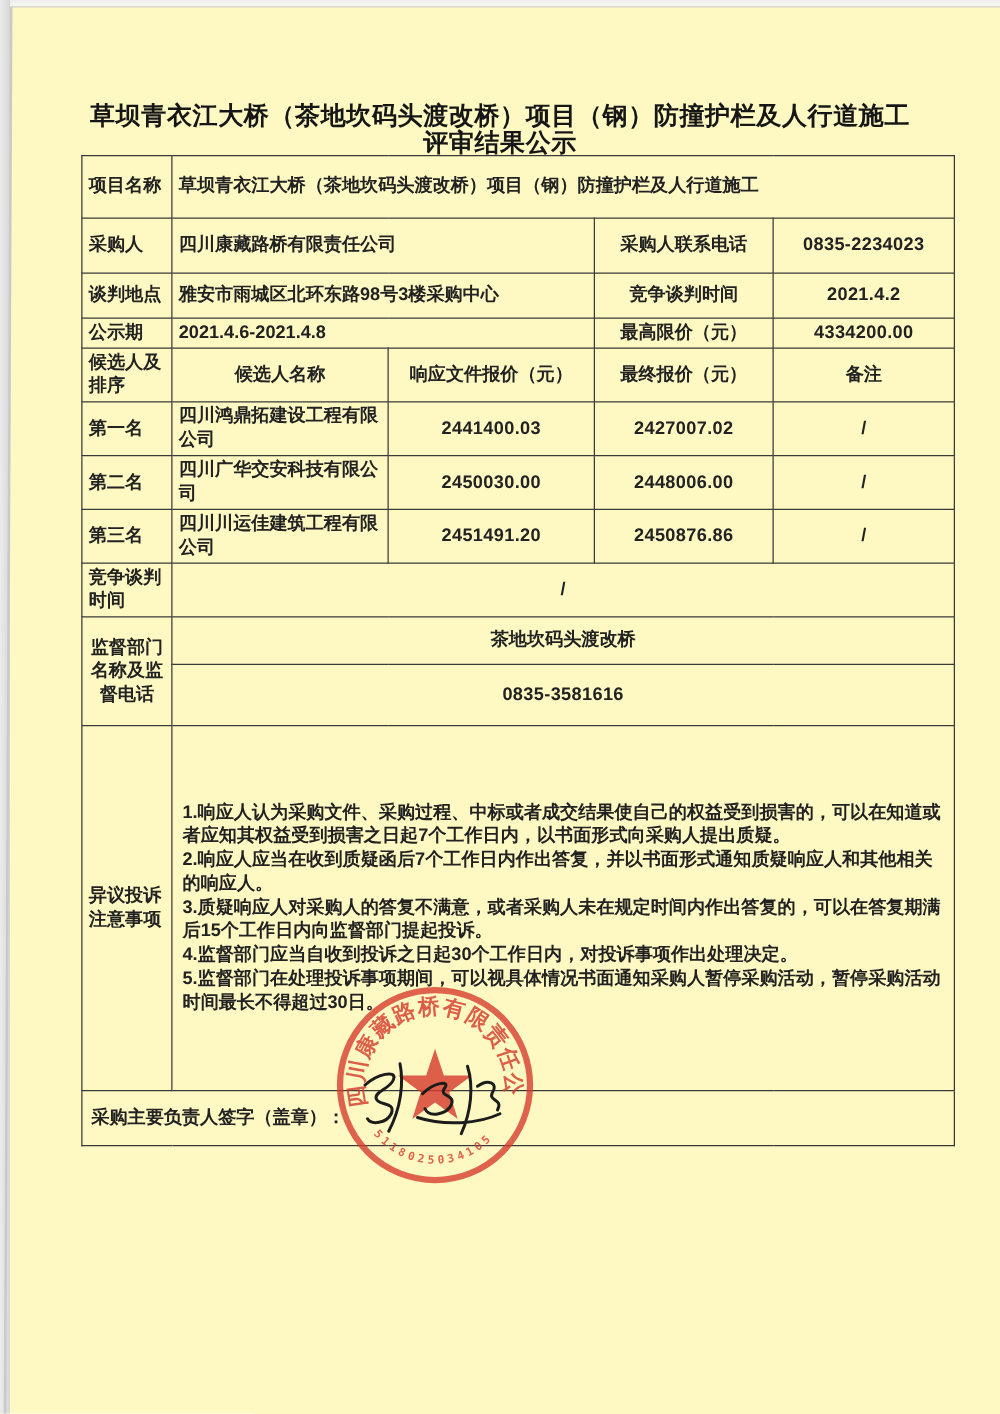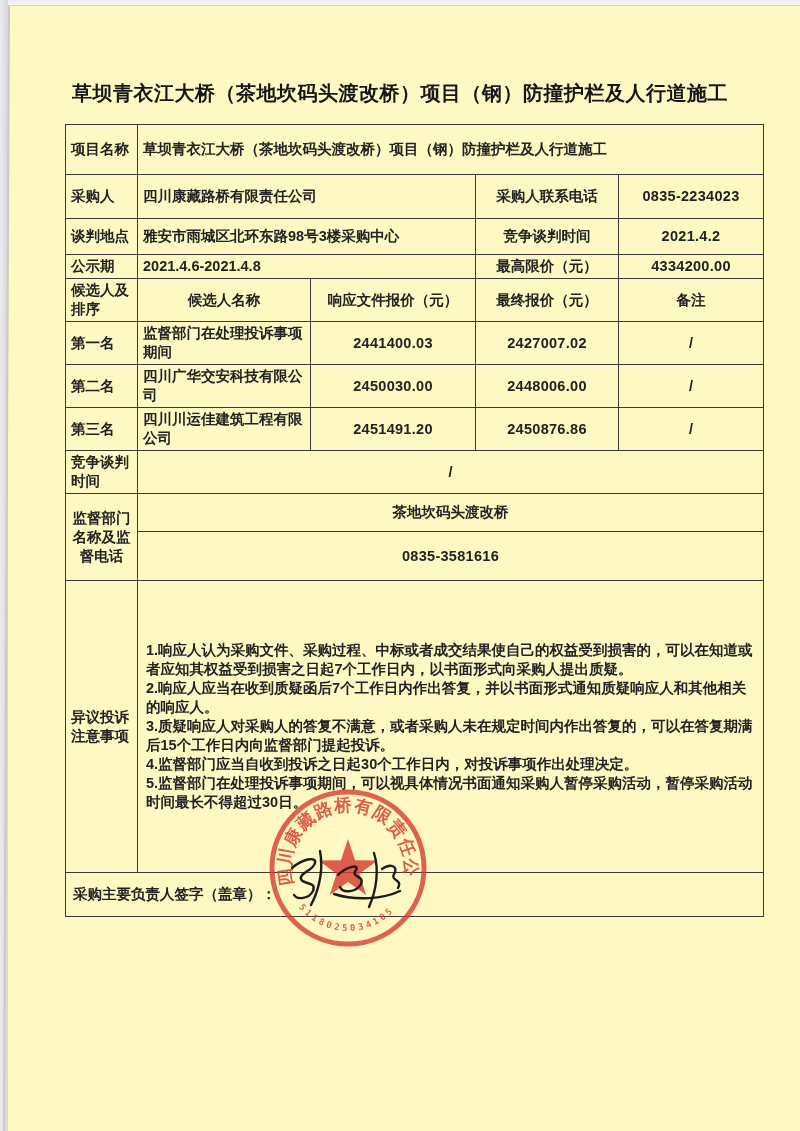--- a/index.html
+++ b/index.html
@@ -43,20 +43,21 @@
 <body>
 
 <div class="page">
   <div class="scan-gutter-left"></div>
   <div class="scan-edge-left"></div>
   <div class="scan-gutter-top"></div>
   <div class="scan-edge-top"></div>
 
   <div class="doc-title">
     <span>草坝青衣江大桥（茶地坎码头渡改桥）项目（钢）防撞护栏及人行道施工</span>
+    <span>评审结果公示</span>
   </div>
 
   <table class="results">
     <colgroup>
       <col style="width:72px">
         <col style="width:173px">
         <col style="width:165px">
       <col style="width:143px">
         <col style="width:145px">
     </colgroup>
@@ -85,21 +86,21 @@
       </tr>
       <tr style="height:36px">
         <td class="lab">候选人及排序</td>
         <td class="c">候选人名称</td>
         <td class="c">响应文件报价（元）</td>
         <td class="c">最终报价（元）</td>
         <td class="c">备注</td>
       </tr>
       <tr style="height:43px">
         <td class="lab">第一名</td>
-        <td class="l">监督部门在处理投诉事项期间</td>
+        <td class="l">四川鸿鼎拓建设工程有限公司</td>
         <td class="num">2441400.03</td>
         <td class="num">2427007.02</td>
         <td class="c">/</td>
       </tr>
       <tr style="height:38px">
         <td class="lab">第二名</td>
         <td class="l">四川广华交安科技有限公司</td>
         <td class="num">2450030.00</td>
         <td class="num">2448006.00</td>
         <td class="c">/</td>

